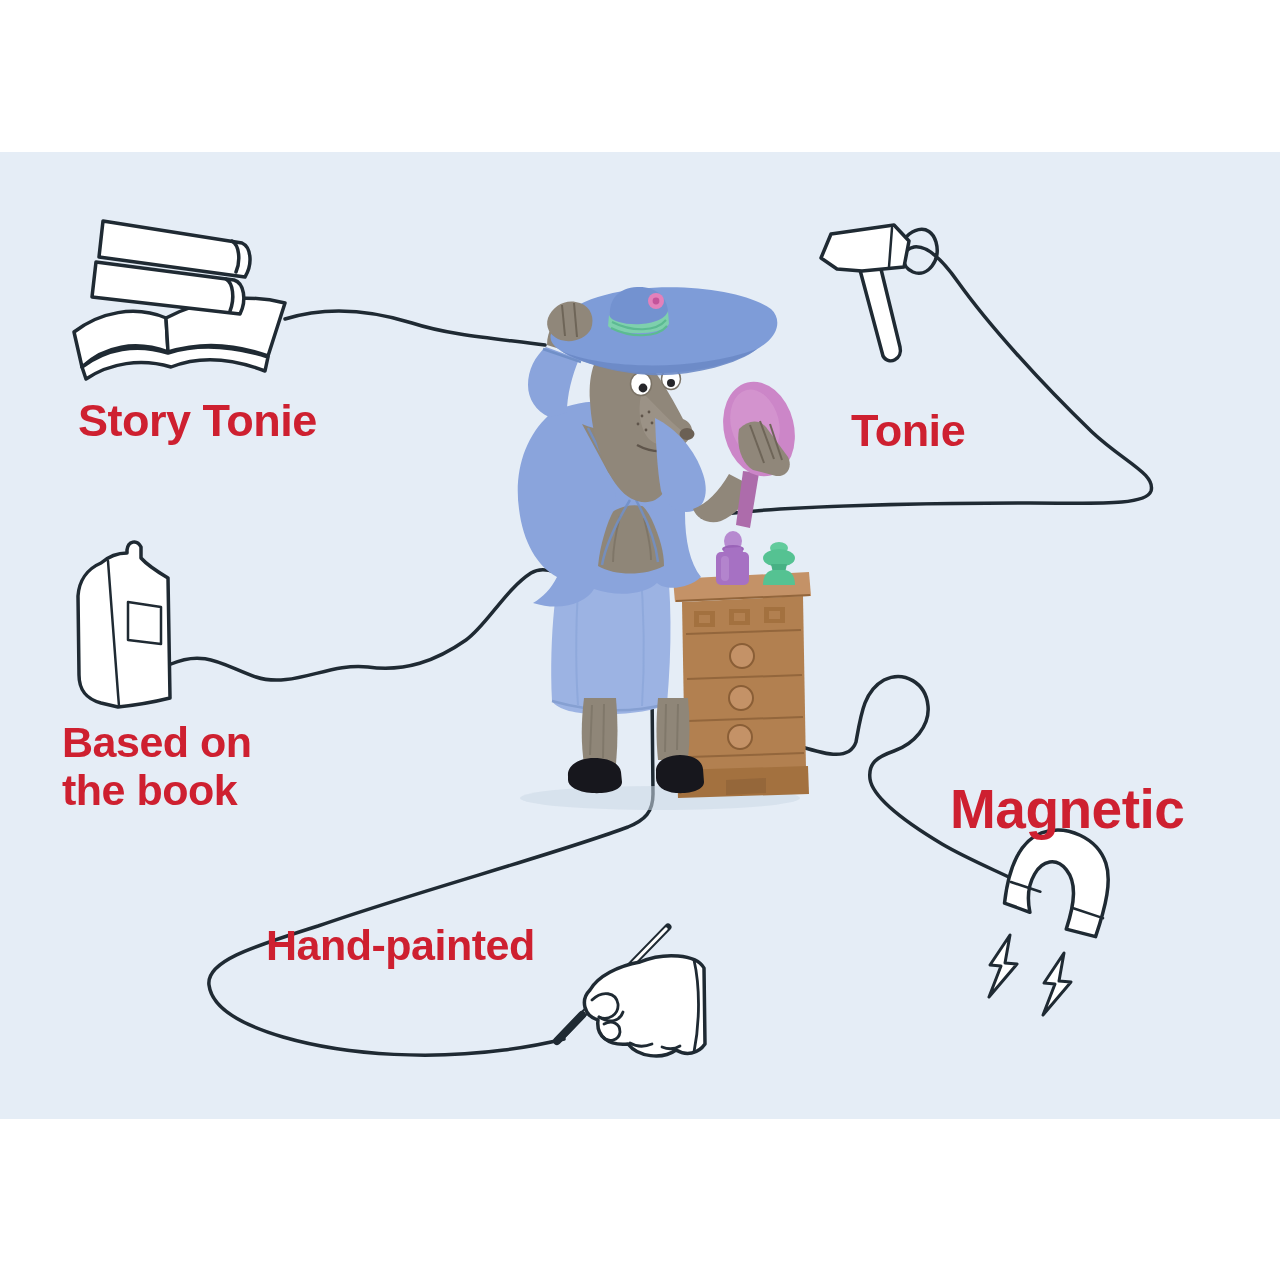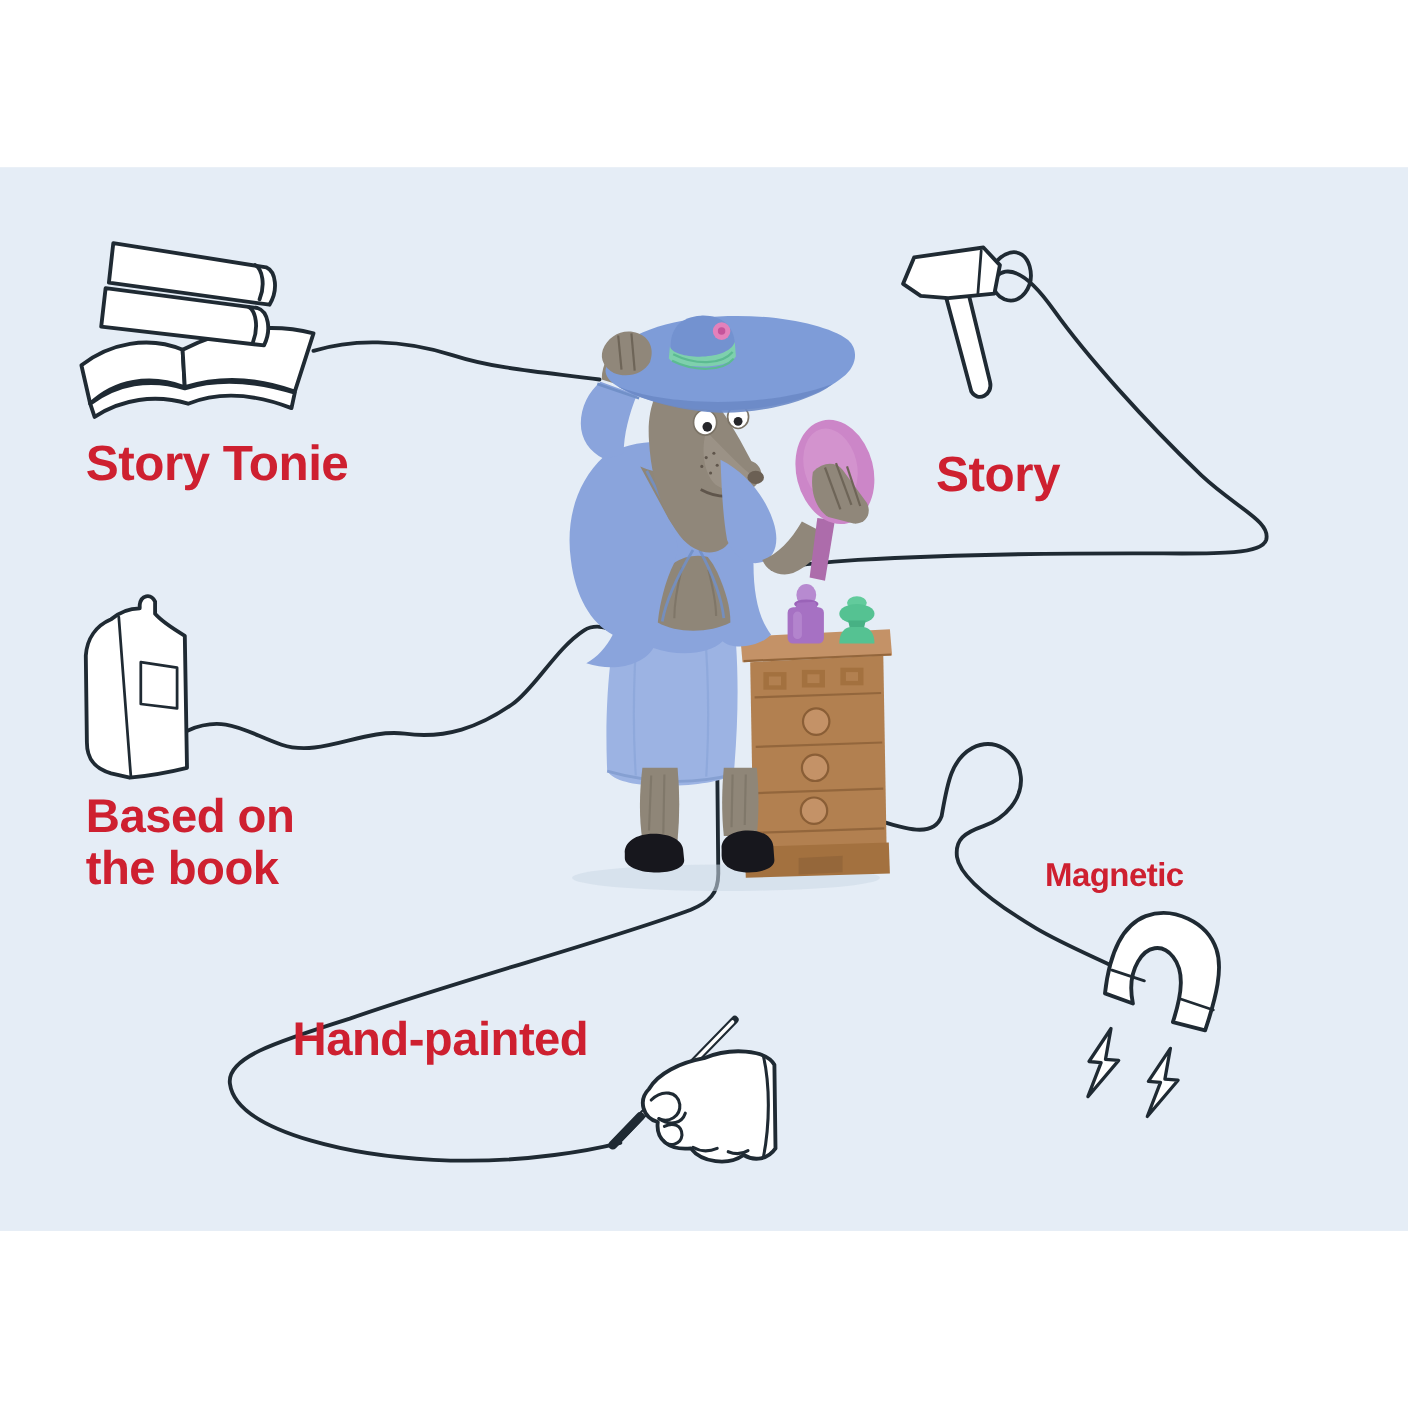--- a/index.html
+++ b/index.html
@@ -23,22 +23,22 @@
     position:absolute;
     color:#ce2030;
     font-weight:bold;
     letter-spacing:-0.5px;
     white-space:pre-line;
     line-height:1.12;
     z-index:3;
   }
   .lbl-story   {left:78px;  top:396px; font-size:45px;}
   .lbl-robust  {left:851px; top:406px; font-size:45px;}
-  .lbl-based   {left:78px;  top:718px; font-size:43px;}
-  .lbl-magnet  {left:950px; top:779px; font-size:30px;}
+  .lbl-based   {left:62px;  top:718px; font-size:43px;}
+  .lbl-magnet  {left:950px; top:779px; font-size:55px;}
   .lbl-painted {left:266px; top:921px; font-size:43px;}
 </style>
 </head>
 <body>
 
 <div class="canvas">
   <div class="panel"></div>
 
   <svg class="scene" viewBox="0 0 1280 1280">
 
@@ -282,18 +282,18 @@
         <g stroke="#6e6558" stroke-width="2" fill="none">
           <path d="M 750,425 L 764,463"></path>
           <path d="M 760,421 L 774,459"></path>
           <path d="M 770,424 L 782,460"></path>
         </g>
       </g>
     </g>
   </svg>
 
   <div class="feature-label lbl-story">Story Tonie</div>
-  <div class="feature-label lbl-robust">Story</div>
+  <div class="feature-label lbl-robust">Tonie</div>
   <div class="feature-label lbl-based">Based on
 the book</div>
   <div class="feature-label lbl-magnet">Magnetic</div>
   <div class="feature-label lbl-painted">Hand-painted</div>
 </div>
 
 </body></html>

